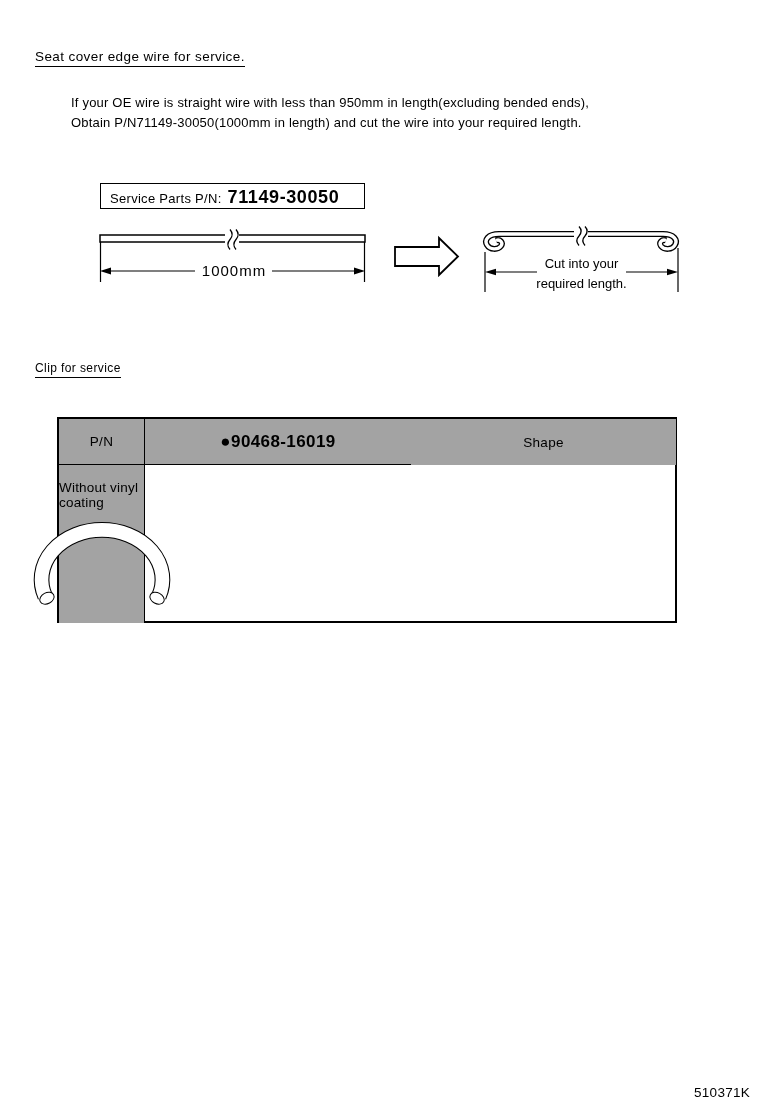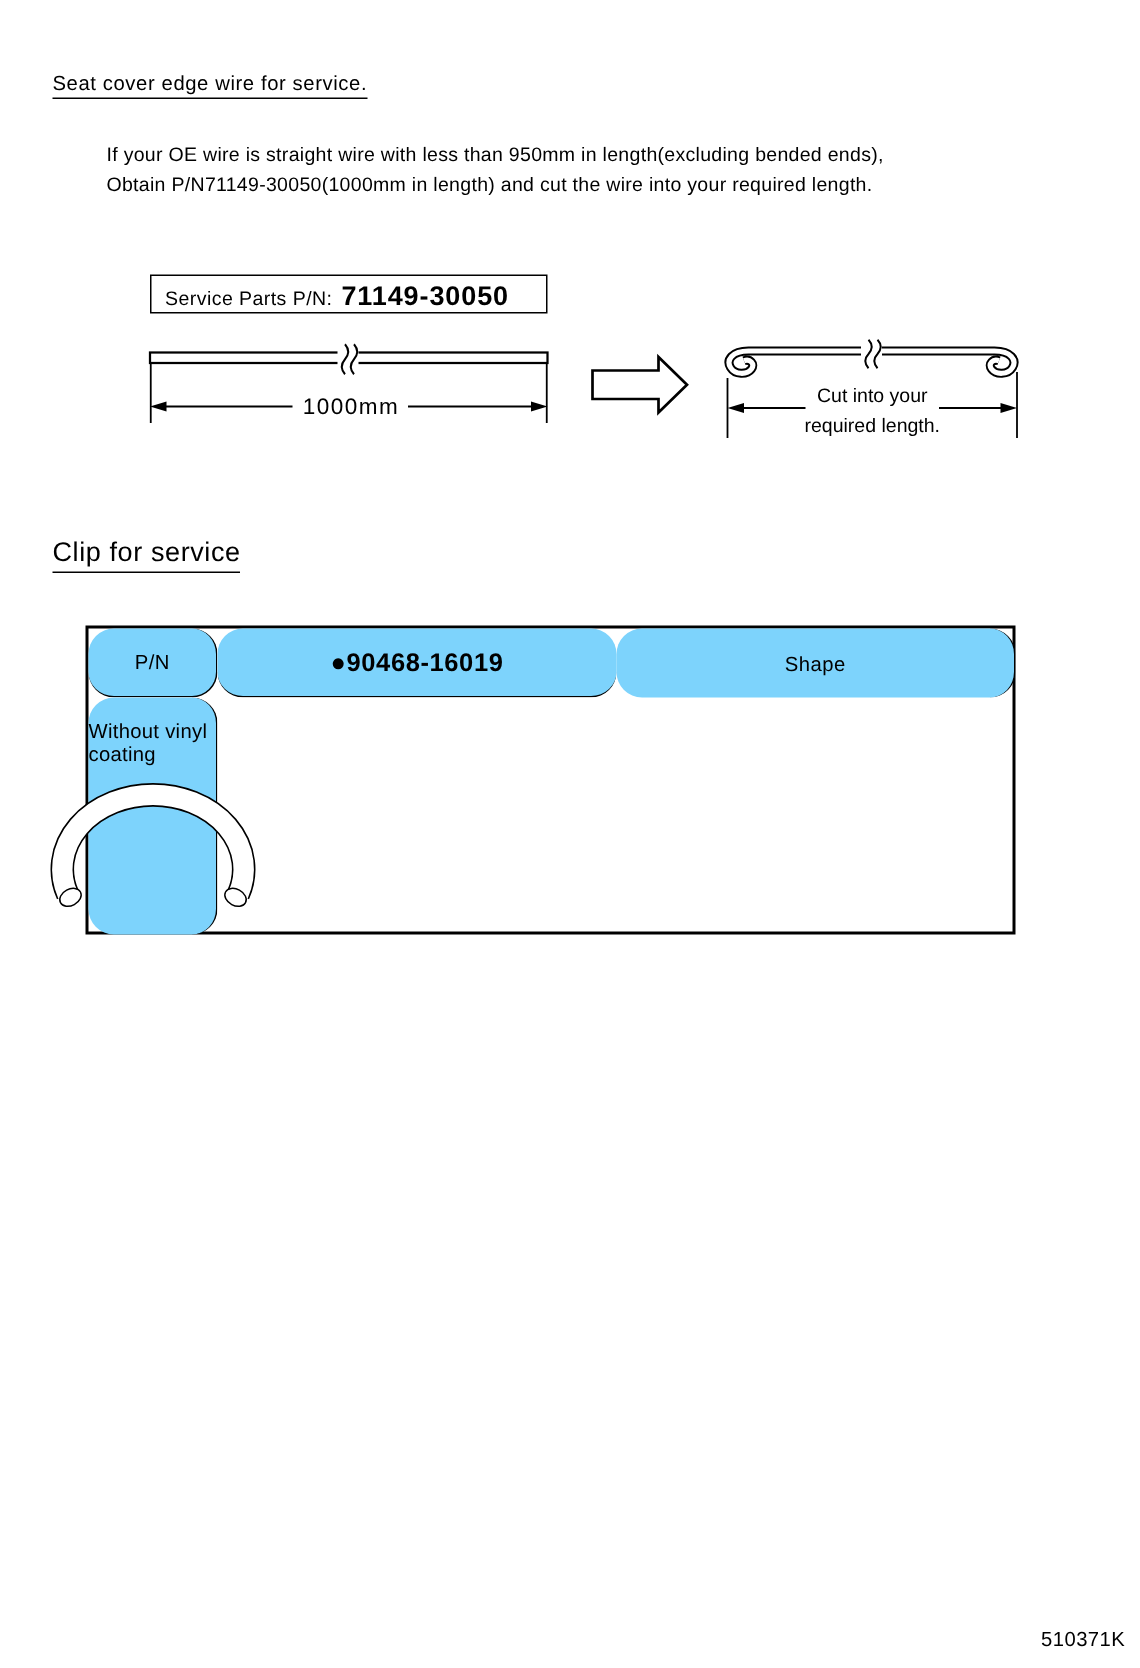--- a/index.html
+++ b/index.html
@@ -17,21 +17,21 @@
     left:100px;top:183px;width:265px;height:26px;border:1.5px solid #000;
     display:flex;align-items:flex-end;padding-left:9px;box-sizing:border-box;
   }
   .pn-box .lbl{font-size:13px;letter-spacing:.3px;align-self:center;padding-top:5px;}
   .pn-box .num{font-size:18px;font-weight:bold;letter-spacing:.6px;margin-left:6px;align-self:center;padding-top:3px;}
   .clip-table{
     left:57px;top:417px;width:620px;height:206px;border:2px solid #000;box-sizing:border-box;
     display:grid;grid-template-columns:86px 266px 266px;grid-template-rows:46px 158px;
   }
   .cell{border-right:1.5px solid #000;border-bottom:1.5px solid #000;
-    display:flex;align-items:center;justify-content:center;box-sizing:border-box;background:#7dd3fc;border-radius:17px;}
+    display:flex;align-items:center;justify-content:center;box-sizing:border-box;background:#a3a3a3;}
   .cell.last-col{border-right:none;}
   .cell.last-row{border-bottom:none;}
   .cell.shape-cell{flex-direction:column;justify-content:flex-start;}
   .row-header{font-size:13.5px;letter-spacing:.3px;}
   .pn-value{font-size:17px;font-weight:bold;letter-spacing:.4px;}
   .shape-label{font-size:13.5px;letter-spacing:.2px;margin-top:15px;}
   .shape-cell svg{margin-top:9px;}
   .legend{left:545px;top:663px;font-size:13px;line-height:17.5px;}
   .legend .en{font-size:12.5px;}
   .doc-number{left:694px;top:1085px;font-size:13.5px;letter-spacing:.3px;}
@@ -90,21 +90,21 @@
     <line x1="201" y1="22" x2="201" y2="66" stroke="#000" stroke-width="1.2"></line>
     <polygon points="8,46 19,42.7 19,49.3" fill="#000"></polygon>
     <polygon points="201,46 190,42.7 190,49.3" fill="#000"></polygon>
     <line x1="18" y1="46" x2="60" y2="46" stroke="#000" stroke-width="1.2"></line>
     <line x1="149" y1="46" x2="191" y2="46" stroke="#000" stroke-width="1.2"></line>
     <text x="104.5" y="42" font-size="13" text-anchor="middle">Cut into your</text>
     <text x="104.5" y="62" font-size="13" text-anchor="middle">required length.</text>
   </svg>
 
   <div class="abs" style="left:35px;top:358px;">
-    <span class="section-title" style="font-size:18px;">Clip for service</span>
+    <span class="section-title" style="font-size:12px;">Clip for service</span>
   </div>
 
   <div class="abs clip-table">
     <div class="cell row-header">P/N</div>
     <div class="cell pn-value last-col">●90468-16019</div>
 
     <div class="cell row-header last-row">Shape</div>
 
     <div class="cell shape-cell last-row">
       <div class="shape-label">Without vinyl coating</div>

